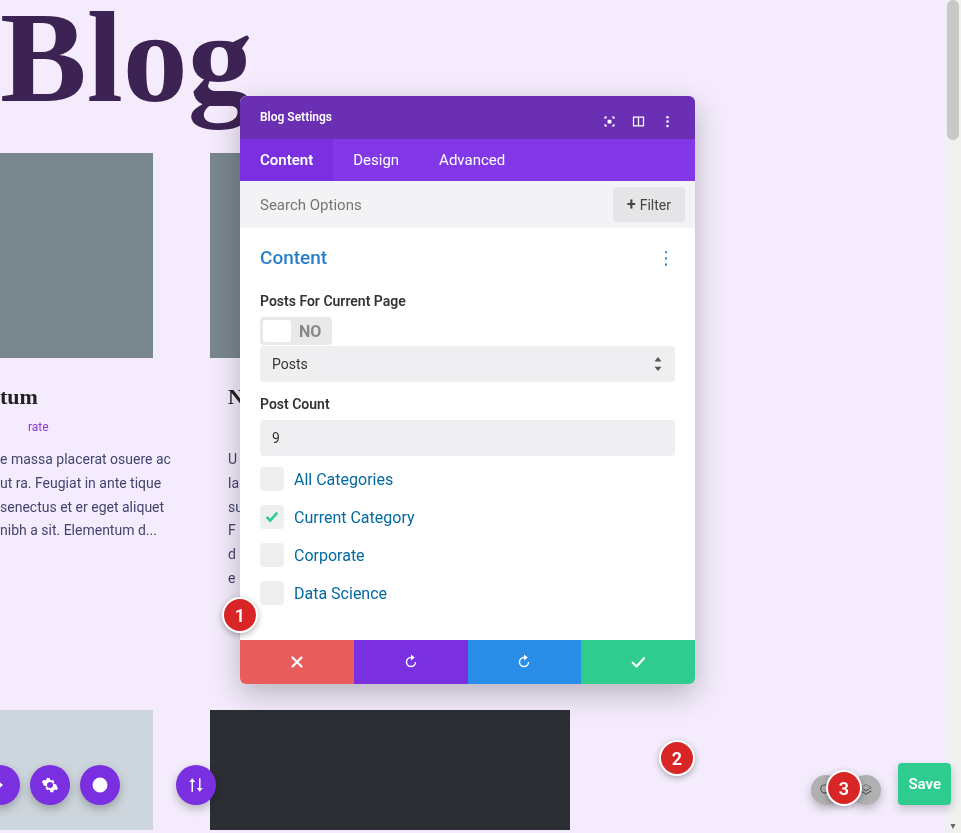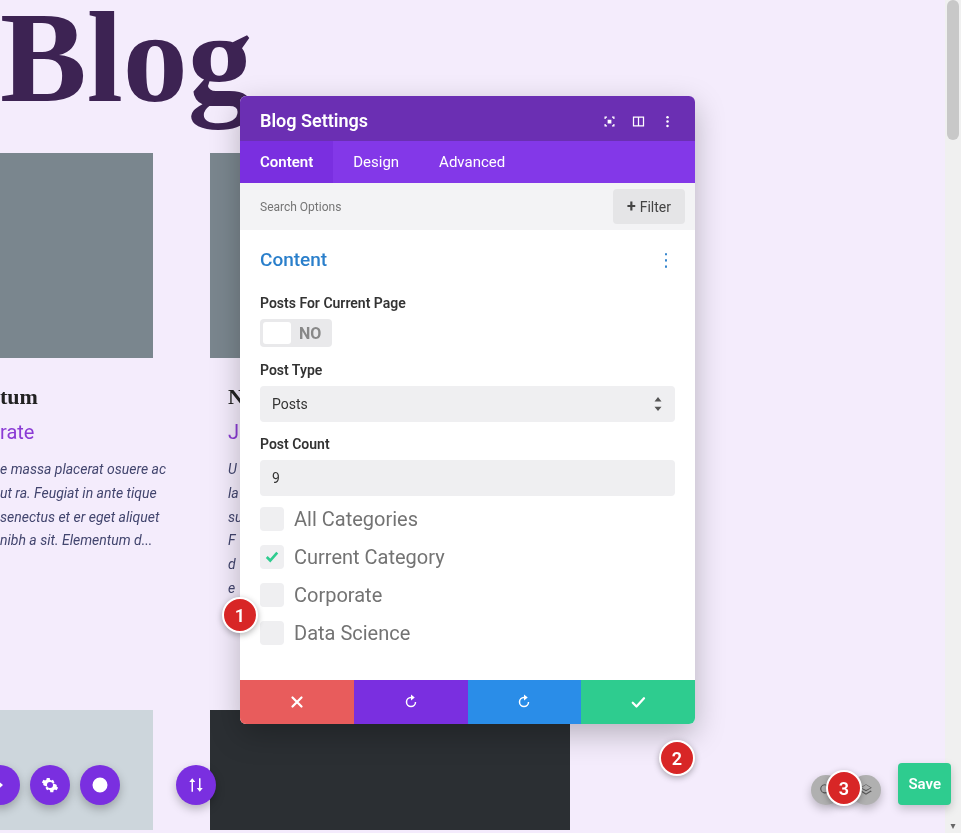--- a/index.html
+++ b/index.html
@@ -1,58 +1,58 @@
 <!DOCTYPE html>
 <html><head>
 <meta charset="utf-8">
 <style>
   * { box-sizing: border-box; margin: 0; padding: 0; font-family: -apple-system, BlinkMacSystemFont, "Segoe UI", Roboto, Helvetica, Arial, sans-serif; }
   body { width: 961px; height: 833px; background: #f4ecfc; position: relative; overflow: hidden; }
   .bg-title { font-family: Georgia, 'Times New Roman', serif; font-weight: bold; font-size: 130px; color: #3d2353; position: absolute; top: -18px; left: 0; }
   .panel { position: absolute; top: 96px; left: 240px; width: 455px; background: #fff; box-shadow: 0 10px 30px rgba(0,0,0,.25); border-radius: 6px; overflow: hidden; }
   .panel-hdr { background: #6b2fb3; color: #fff; padding: 14px 20px 10px; display: flex; align-items: flex-start; }
   .hdr-txt { flex: 1; }
-  .hdr-title { font-size: 18px; font-weight: 600; }
+  .hdr-title { font-size: 12px; font-weight: 600; }
   .hdr-sub { font-size: 13px; opacity: .9; margin-top: 4px; }
   .hdr-icons { display: flex; gap: 14px; align-items: center; padding-top: 4px; }
   .hdr-icons svg { width: 15px; height: 15px; cursor: pointer; fill: #fff; }
   .tabs { display: flex; background: #8338e8; color: #fff; font-size: 15px; }
   .tab { padding: 12px 20px; cursor: pointer; }
   .tab.active { background: #7a2fe0; font-weight: 600; }
   .search-bar { display: flex; align-items: center; background: #f3f3f5; }
-  .search-inp { flex: 1; border: none; background: transparent; padding: 14px 20px; font-size: 12px; color: #737373; outline: none; }
+  .search-inp { flex: 1; border: none; background: transparent; padding: 14px 20px; font-size: 15px; color: #737373; outline: none; }
   .filter-btn { display: flex; align-items: center; gap: 4px; padding: 8px 14px; margin: 6px 10px 6px 0; background: #e5e5e7; border-radius: 4px; font-size: 14px; color: #444; cursor: pointer; }
   .content-body { padding: 0 20px 14px; max-height: 460px; overflow-y: auto; position: relative; }
   .sec-head { display: flex; justify-content: space-between; align-items: center; padding: 18px 0 10px; }
   .sec-head h3 { font-size: 19px; font-weight: 500; color: #2a7fcb; }
   .dots-v { color: #2a7fcb; font-size: 18px; cursor: pointer; }
   .field-label { font-size: 14px; font-weight: 600; color: #333; margin-top: 14px; margin-bottom: 8px; }
   .toggle { display: inline-flex; align-items: center; background: #e9e9eb; border-radius: 4px; padding: 3px; }
   .toggle-knob { width: 28px; height: 22px; background: #fff; border-radius: 3px; }
   .toggle-lbl { font-size: 16px; font-weight: 700; color: #888; padding: 0 8px; }
   .select, .txtfield { width: 100%; background: #efeff1; border: none; border-radius: 4px; padding: 10px 12px; font-size: 14px; color: #333; position: relative; display:flex; justify-content:space-between; align-items:center;}
   .select svg{width:10px;height:14px;fill:#555}
   .cat-list { margin-top: 4px; }
   .cat-item { display: flex; align-items: center; gap: 10px; padding: 7px 0; }
   .chk { width: 24px; height: 24px; background: #efeff1; border-radius: 4px; display:flex; align-items:center; justify-content:center; cursor:pointer;}
   .chk.checked svg{stroke:#2ecc8f;stroke-width:3;fill:none;width:14px;height:14px}
-  .cat-lbl { font-size: 20px; color: #737373; }
+  .cat-lbl { font-size: 16px; color: #0369a1; }
   .panel-actions { display: flex; height: 44px; }
   .pbtn { flex: 1; display: flex; align-items: center; justify-content: center; color: #fff; cursor: pointer; }
   .pbtn svg{width:18px;height:18px;fill:#fff}
   .pbtn.cancel { background: #e85c5c; }
   .pbtn.undo { background: #7a2fe0; }
   .pbtn.redo { background: #2a8de8; }
   .pbtn.confirm { background: #2ecc8f; }
   .callout { position: absolute; width: 36px; height: 36px; background: #d82626; color: #fff; border-radius: 50%; display: flex; align-items: center; justify-content: center; font-size: 18px; font-weight: 600; z-index: 50; border:2px solid #fff; box-shadow:0 2px 6px rgba(0,0,0,.3);}
   .bg-card { position: absolute; font-size: 14px; color: #333; }
   .bg-img { background:#7a868e; }
   .bg-h { font-family: Georgia, serif; font-weight: bold; font-size: 22px; color: #222; margin-bottom:10px;}
-  .bg-meta { font-size: 20px; color: #8a3bd4; margin-bottom:14px;}
-  .bg-para { line-height: 1.7; color:#42456e;font-style:italic;}
+  .bg-meta { font-size: 12px; color: #8a3bd4; margin-bottom:14px;margin-left:28px;}
+  .bg-para { line-height: 1.7; color:#42456e;}
   .bottom-ctrl { position: absolute; bottom: 28px; display: flex; gap: 10px; }
   .circ { width: 40px; height: 40px; border-radius: 50%; background: #7a2fe0; color: #fff; display: flex; align-items: center; justify-content: center; cursor: pointer; box-shadow:0 4px 10px rgba(0,0,0,.25);}
   .circ svg{width:18px;height:18px;fill:#fff}
   .circ.gray{background:#b0b0b0}
   .save-btn { position: absolute; right: 10px; bottom: 28px; background: #2ecc8f; color: #fff; font-size: 15px; font-weight: 600; padding: 12px 10px; border-radius: 4px; cursor: pointer; box-shadow:0 4px 10px rgba(0,0,0,.2);}
   .vscroll{position:absolute;top:0;right:0;width:16px;height:100%;background:#f0f0f0;}
   .vthumb{position:absolute;top:0;right:2px;width:12px;height:140px;background:#c8c8c8;border-radius:6px}
   .vscroll .arrow{position:absolute;right:0;width:16px;height:16px;display:flex;align-items:center;justify-content:center;color:#666;font-size:10px}
 </style>
 </head>
@@ -116,21 +116,20 @@
       <h3>Content</h3>
       <div class="dots-v">⋮</div>
     </div>
 
     <div class="field-label">Posts For Current Page</div>
     <div class="toggle">
       <div class="toggle-knob"></div>
       <div class="toggle-lbl">NO</div>
     </div>
 
-    <div class="field-label">Post Type</div>
     <div class="select">
       <span>Posts</span>
       <svg viewBox="0 0 10 16">
           <path d="M5 0l4 5H1zM5 16l4-5H1z"></path>
         </svg>
     </div>
 
     <div class="field-label">Post Count</div>
     <div class="txtfield">
       <span>9</span>

